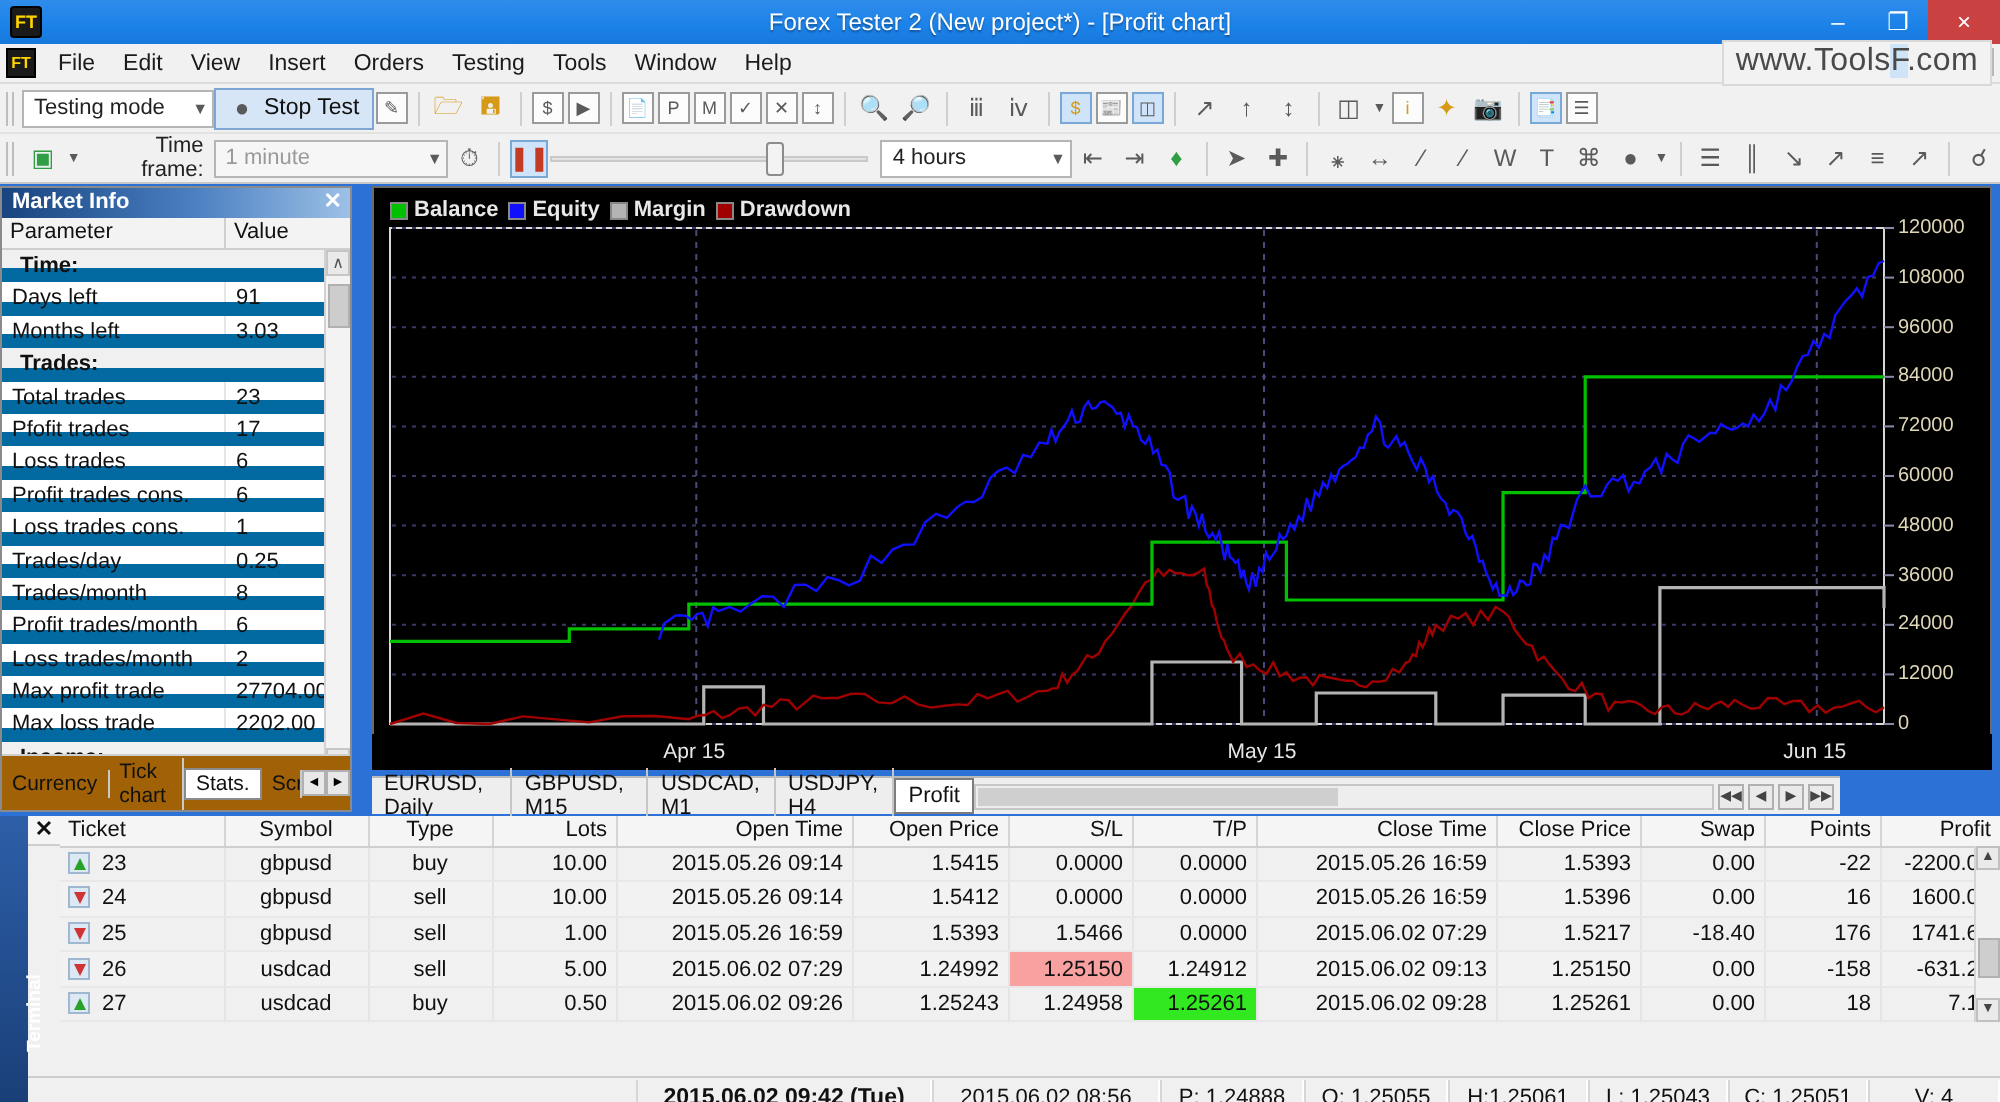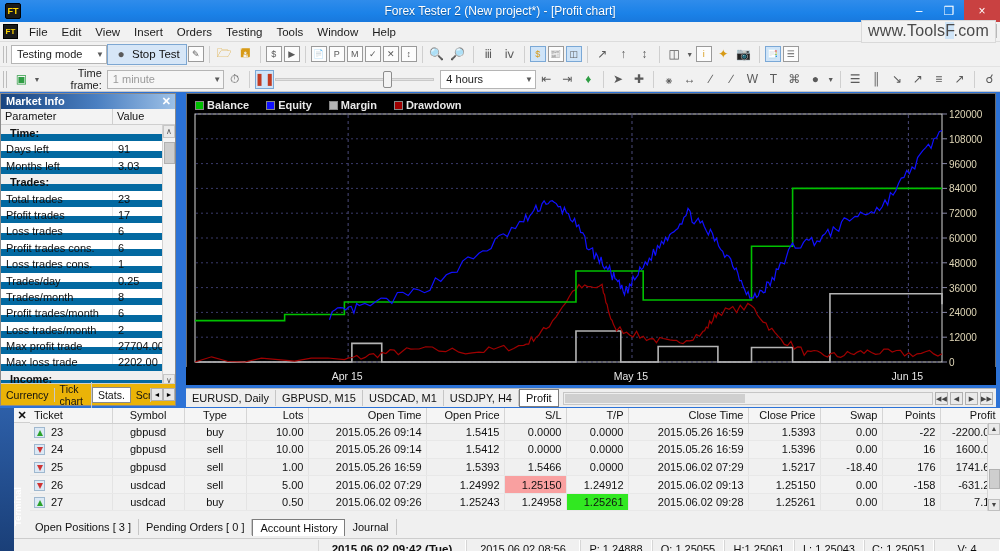--- a/index.html
+++ b/index.html
@@ -127,55 +127,55 @@
     position: absolute; right: 0; top: 0; width: 13px; height: 262px;
     background: #f3f3f3; border-left: 1px solid #d2d2d2;
   }
   .mi-scroll .up, .mi-scroll .dn {
     height: 13px; text-align: center; font-size: 8px; line-height: 12px; color: #555;
     background: #eaeaea; border: 1px solid #c6c6c6;
   }
   .mi-scroll .dn { position: absolute; bottom: 0; left: 0; right: 0; }
   .mi-scroll .thumb { position: absolute; top: 17px; left: 1px; width: 11px; height: 22px; background: #cdcdcd; border: 1px solid #b0b0b0; }
   .mi-tabs {
-    position: absolute; bottom: 0; left: 0; right: 0; height: 22px;
-    background: #eab308; border-top: 1px solid #cfcfcf; display: flex; align-items: center; font-size: 10.5px;
+    position: absolute; bottom: 0; left: 0; right: 0; height: 28px;
+    background: #a16207; border-top: 1px solid #cfcfcf; display: flex; align-items: center; font-size: 10.5px;
   }
   .mi-tab { padding: 1px 5px; color: #111; border-right: 1px solid #c9c9c9; }
   .mi-tab.active { background: #fff; border: 1px solid #8a8a8a; }
   .mi-tab.clip { max-width: 26px; overflow: hidden; }
   .mi-nav { margin-left: auto; display: flex; }
   .mi-nav div { width: 12px; height: 13px; border: 1px solid #b0b0b0; background: #e8e8e8; font-size: 7px; text-align: center; line-height: 11px; }
 
   
   .chartwrap {
     position: absolute; left: 186px; top: 93px; width: 810px; height: 290px;
     background: #000; border: 1px solid #6b6b6b;
   }
   .chart-legend {
-    position: absolute; left: 8px; top: 5px; display: flex; gap: 17px; z-index: 3;
+    position: absolute; left: 8px; top: 5px; display: flex; gap: 5px; z-index: 3;
     font-size: 11px; color: #e8e8e8; font-weight: bold;
   }
   .leg { display: flex; align-items: center; gap: 3px; }
   .leg .sw { width: 9px; height: 9px; border: 1px solid #888; }
   .plot { position: absolute; left: 0; top: 0; width: 810px; height: 290px; }
   .yaxis {
     position: absolute; right: 0; top: 0; width: 55px; height: 290px;
     color: #e0d7b8; font-size: 10px;
   }
   .ylab { position: absolute; left: 9px; transform: translateY(-50%); }
   .xaxis {
     position: absolute; left: 186px; top: 367px; width: 810px; height: 18px;
     background: #000; color: #e6e6e6; font-size: 10.5px;
   }
   .xlab { position: absolute; transform: translateX(-50%); top: 3px; }
 
   
   .chart-tabs {
-    position: absolute; left: 186px; top: 388px; width: 810px; height: 19px;
+    position: absolute; left: 186px; top: 388px; width: 734px; height: 19px;
     background: #eeeeee; border-top: 1px solid #b9b9b9; display: flex; align-items: center; font-size: 11px;
   }
   .ctab { padding: 2px 6px; color: #111; border-right: 1px solid #c6c6c6; }
   .ctab.active { background: #fff; border: 1px solid #7d7d7d; }
   .ctab-scroll { margin-left: auto; display: flex; align-items: center; gap: 2px; padding-right: 3px; }
   .ctab-scroll .hbar { width: 370px; height: 13px; background: #eee; border: 1px solid #c6c6c6; position: relative; }
   .ctab-scroll .hbar i { position: absolute; left: 1px; top: 1px; width: 180px; height: 9px; background: #cfcfcf; }
   .ctab-scroll .ab { width: 13px; height: 13px; border: 1px solid #b0b0b0; background: #eaeaea; font-size: 7px; text-align: center; line-height: 11px; color: #444; }
 
   
@@ -675,26 +675,20 @@
           </tr>
         </tbody>
     </table>
 
     <div class="vscroll">
       <div class="a">▲</div>
       <div class="t"></div>
       <div class="b">▼</div>
     </div>
 
-    <div class="bottom-tabs">
-      <div class="btab">Open Positions  [ 3 ]</div>
-      <div class="btab">Pending Orders  [ 0 ]</div>
-      <div class="btab active">Account History</div>
-      <div class="btab">Journal</div>
-    </div>
 
     <div class="statusbar">
       <div class="st-spacer"></div>
       <div class="st-cell bold" style="width:148px">2015.06.02 09:42 (Tue)</div>
       <div class="st-cell" style="width:114px">2015.06.02 08:56</div>
       <div class="st-cell" style="width:72px">P: 1.24888</div>
       <div class="st-cell" style="width:72px">O: 1.25055</div>
       <div class="st-cell" style="width:70px">H:1.25061</div>
       <div class="st-cell" style="width:70px">L: 1.25043</div>
       <div class="st-cell" style="width:70px">C: 1.25051</div>

